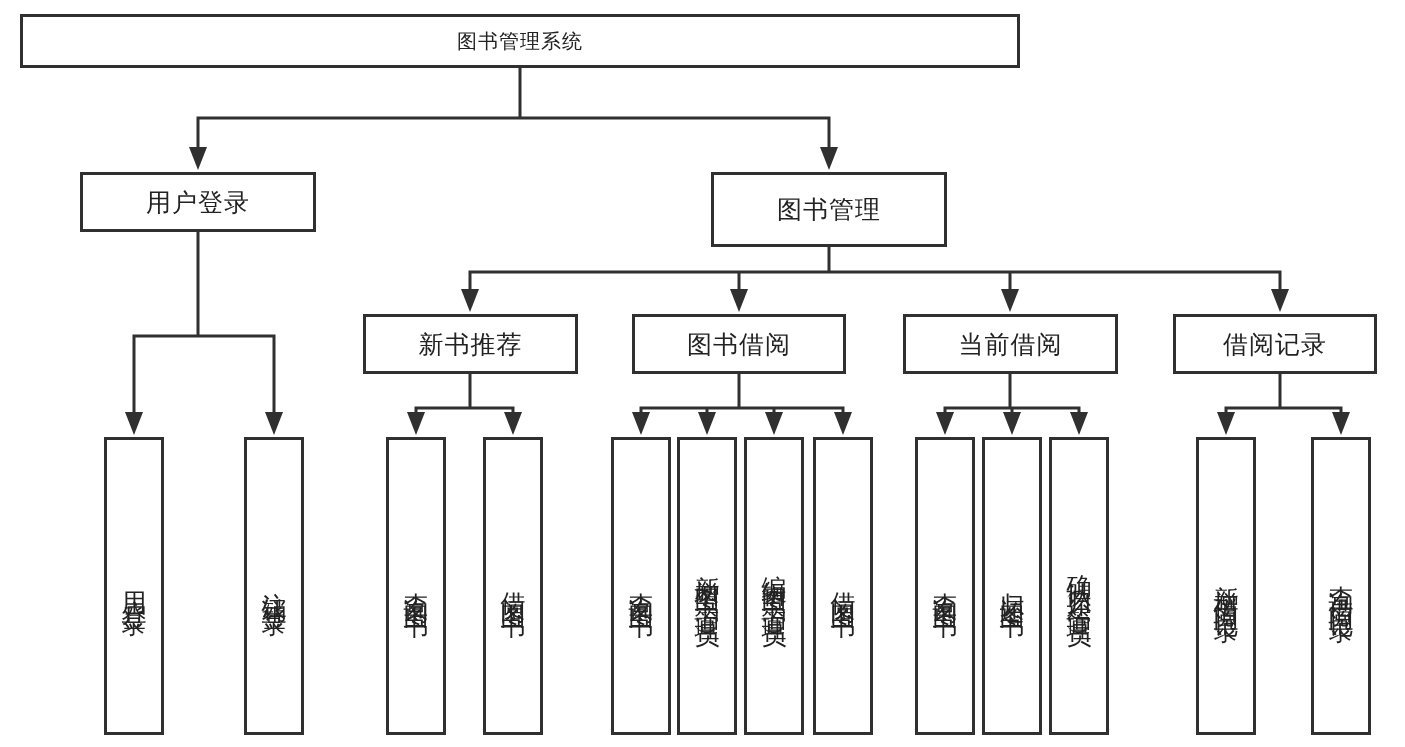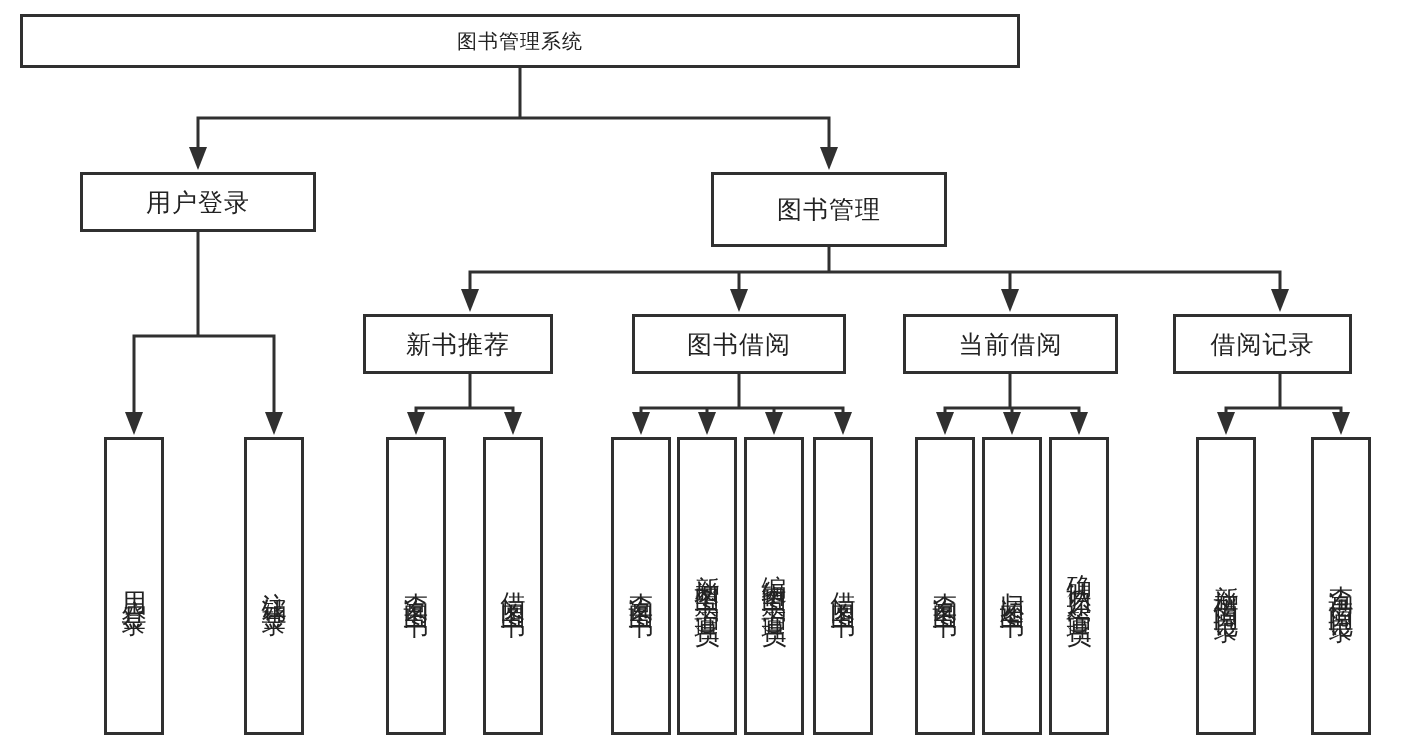--- a/index.html
+++ b/index.html
@@ -112,30 +112,30 @@
     <span>图书管理系统</span>
   </div>
 
   <div class="node branch" style="left:80px; top:172px; width:236px; height:60px;">
     <span>用户登录</span>
   </div>
   <div class="node branch" style="left:711px; top:172px; width:236px; height:75px;">
     <span>图书管理</span>
   </div>
 
-  <div class="node branch" style="left:363px; top:314px; width:190px; height:60px;">
+  <div class="node branch" style="left:363px; top:314px; width:215px; height:60px;">
     <span>新书推荐</span>
   </div>
   <div class="node branch" style="left:632px; top:314px; width:214px; height:60px;">
     <span>图书借阅</span>
   </div>
   <div class="node branch" style="left:903px; top:314px; width:215px; height:60px;">
     <span>当前借阅</span>
   </div>
-  <div class="node branch" style="left:1173px; top:314px; width:179px; height:60px;">
+  <div class="node branch" style="left:1173px; top:314px; width:204px; height:60px;">
     <span>借阅记录</span>
   </div>
 
   <div class="node leaf" style="left:104px; top:437px; width:60px; height:298px;">
     <span>用户登录</span>
   </div>
   <div class="node leaf" style="left:244px; top:437px; width:60px; height:298px;">
     <span>注销登录</span>
   </div>
 

